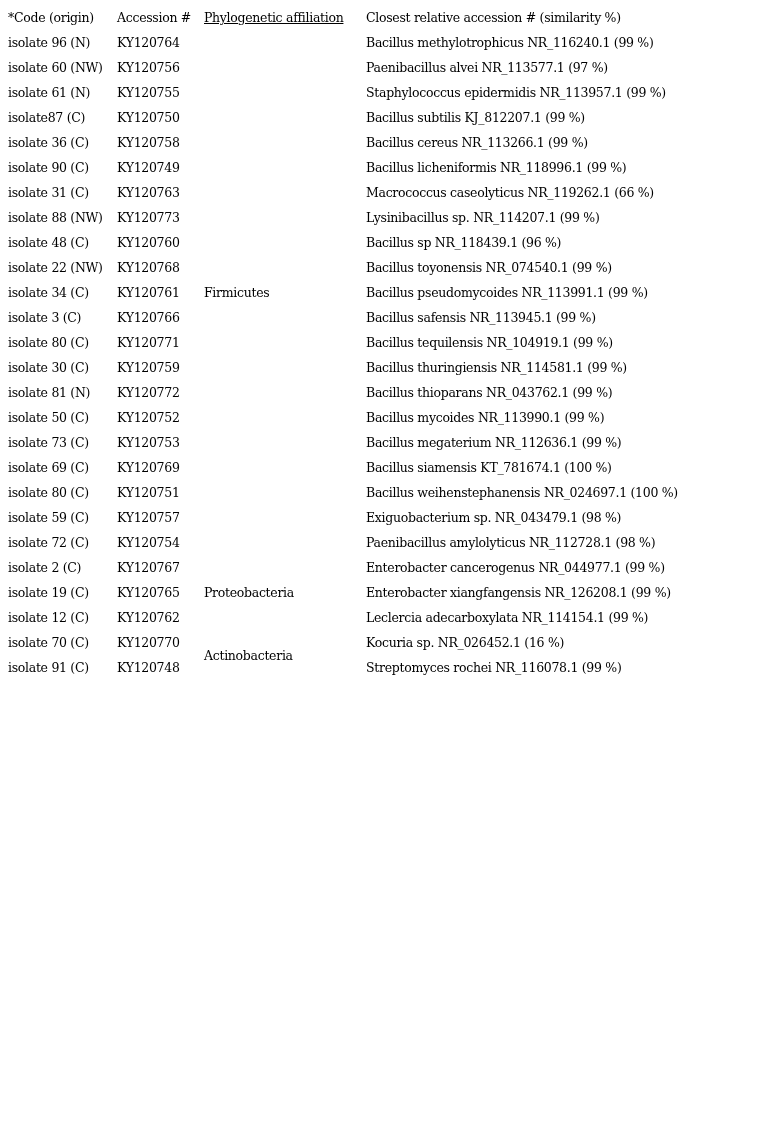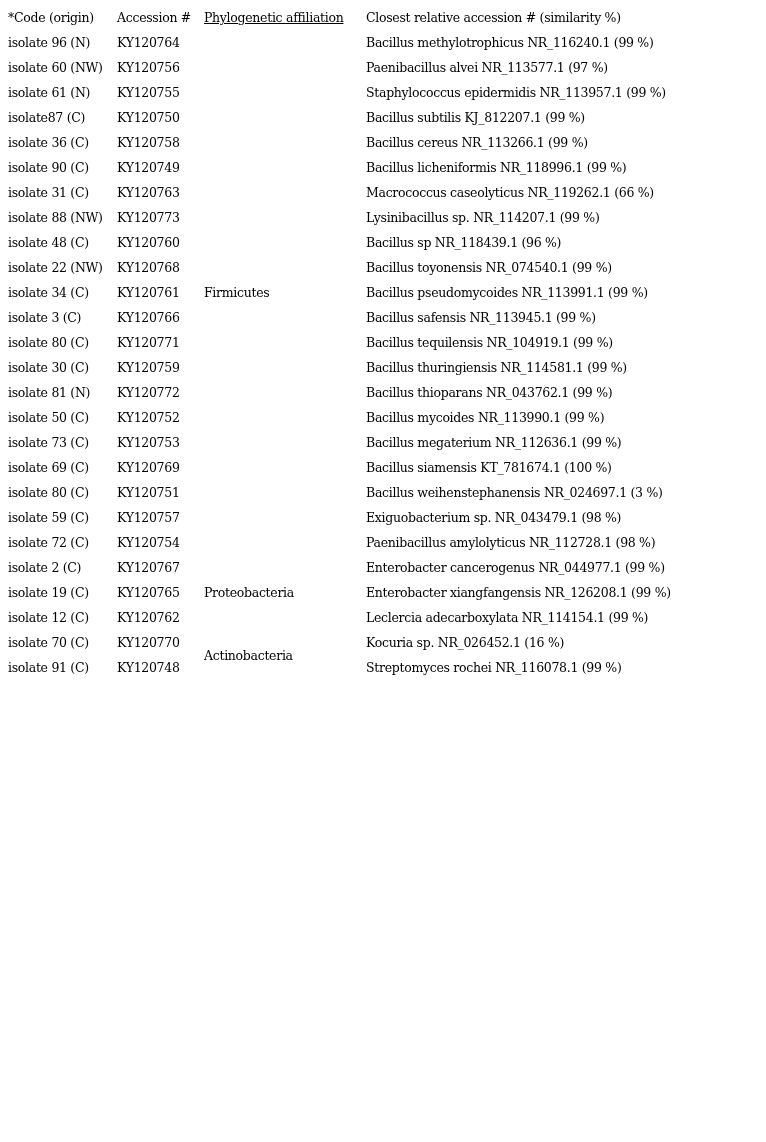--- a/index.html
+++ b/index.html
@@ -154,21 +154,21 @@
     <tr>
       <td>isolate 69 (C)</td>
       <td>KY120769</td>
       <td></td>
       <td>Bacillus siamensis KT_781674.1 (100 %)</td>
     </tr>
     <tr>
       <td>isolate 80 (C)</td>
       <td>KY120751</td>
       <td></td>
-      <td>Bacillus weihenstephanensis NR_024697.1 (3 %)</td>
+      <td>Bacillus weihenstephanensis NR_024697.1 (100 %)</td>
     </tr>
     <tr>
       <td>isolate 59 (C)</td>
       <td>KY120757</td>
       <td></td>
       <td>Exiguobacterium sp. NR_043479.1 (98 %)</td>
     </tr>
     <tr>
       <td>isolate 72 (C)</td>
       <td>KY120754</td>

